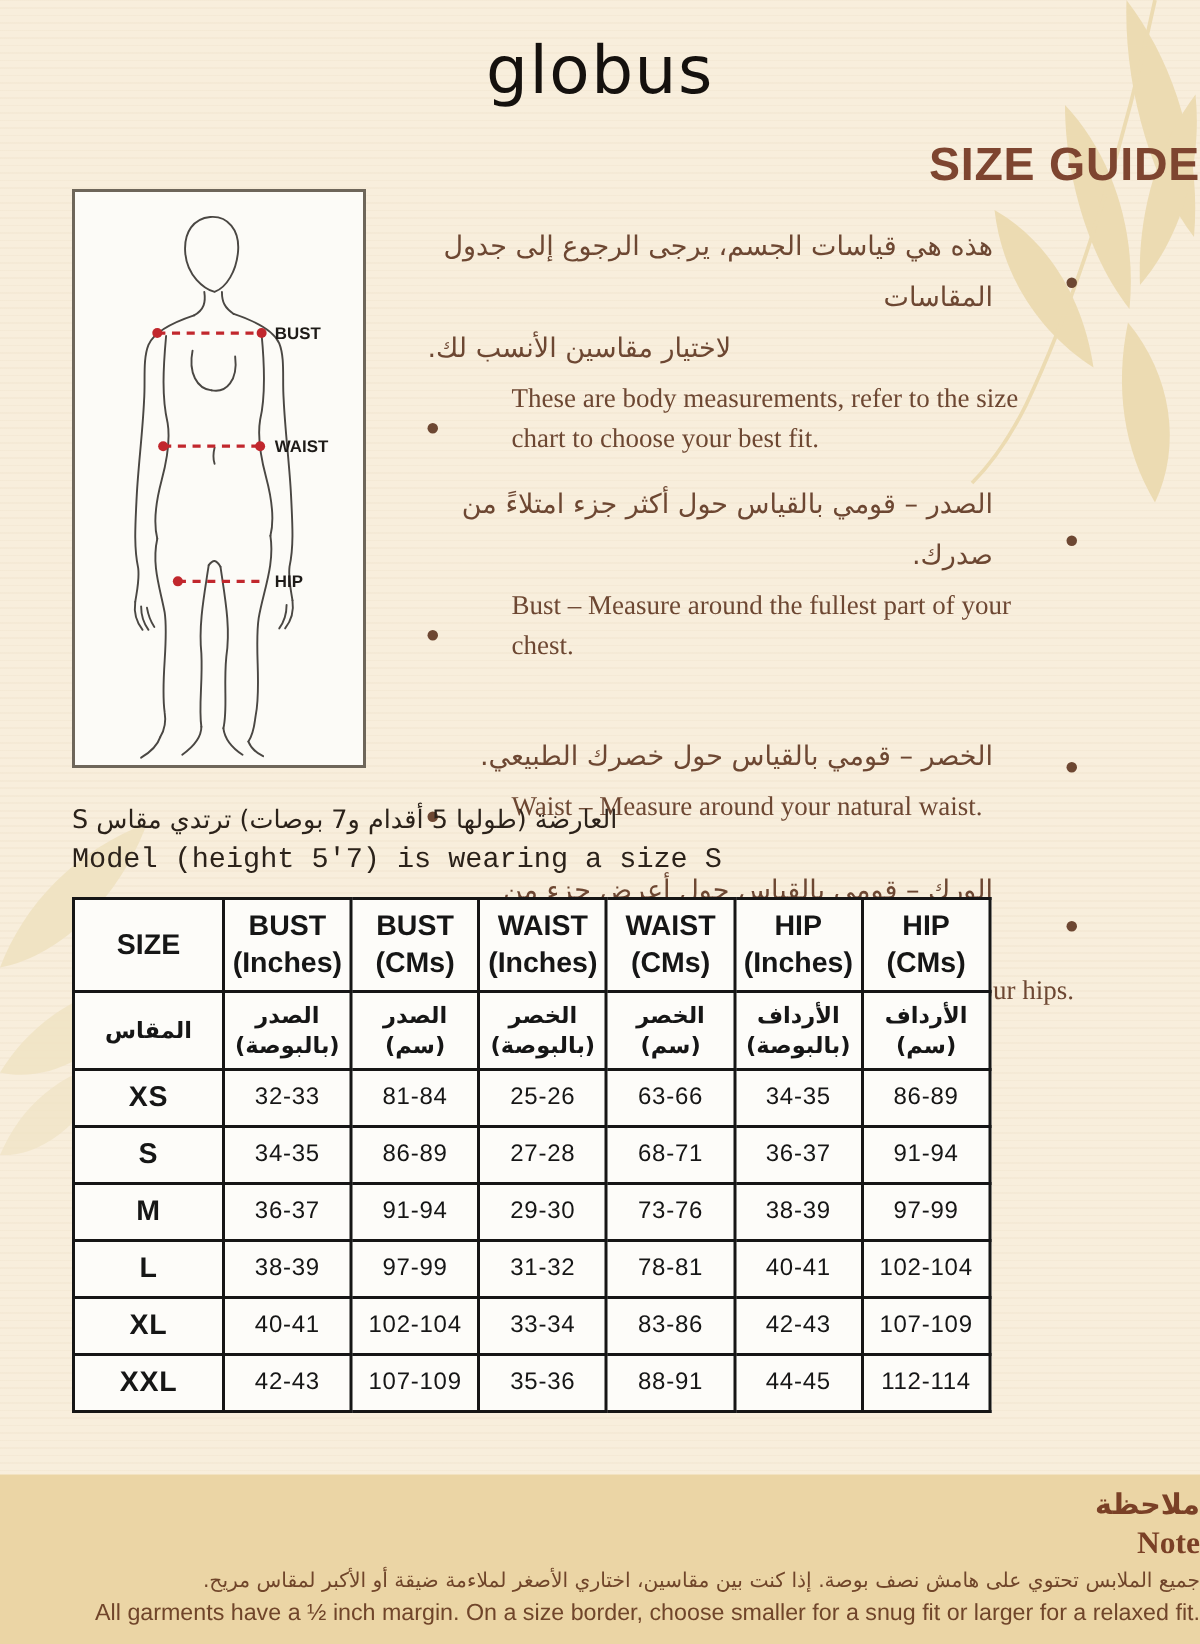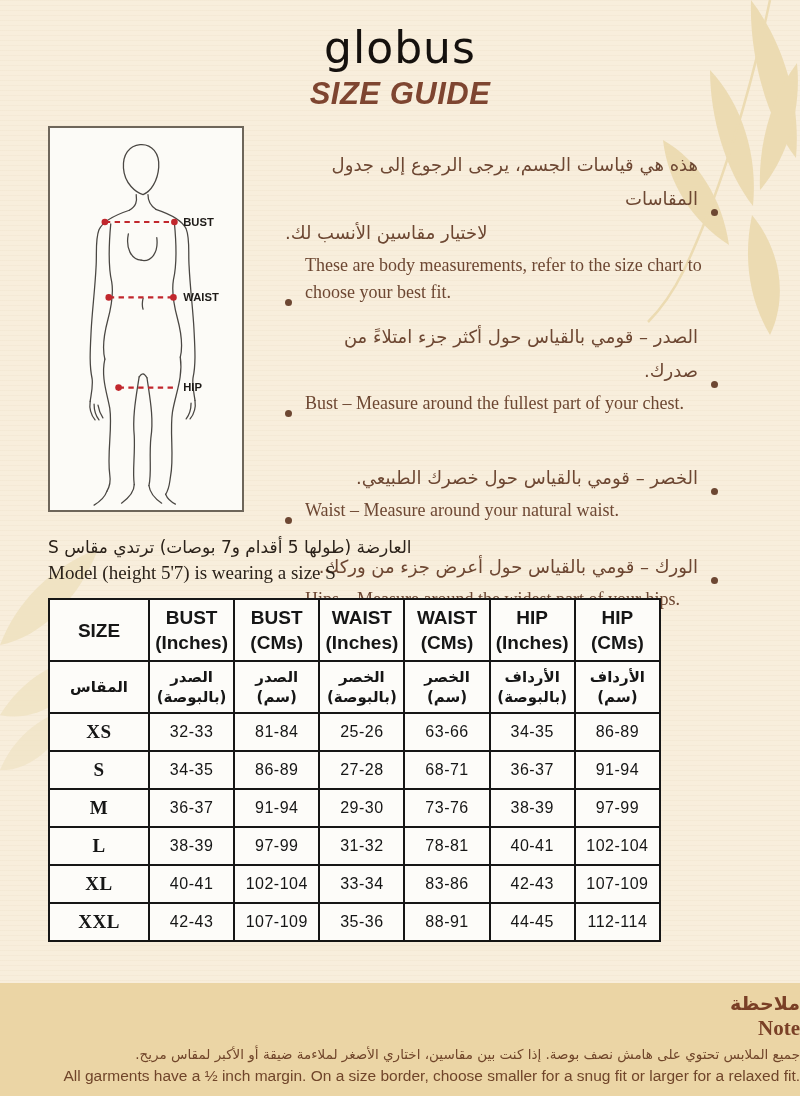--- a/index.html
+++ b/index.html
@@ -16,36 +16,36 @@
   .decor { position:absolute; pointer-events:none; }
   .decor-tr { top:0; right:0; }
   .decor-left { top:545px; left:0; }
 
   .logo {
     position:absolute; top:22px; left:0; width:100%;
     text-align:center; font-family:"DejaVu Sans",sans-serif;
     font-size:44px; color:#15110e; letter-spacing:1px; line-height:52px;
   }
   .guide-title {
-    position:absolute; top:76px; left:0; width:100%;
-    text-align:center; font-weight:bold; font-size:31px; line-height:36px;
-    letter-spacing:0.5px; color:#7e4530;font-style:italic;
+    position:absolute; top:92px; left:0; width:100%;
+    text-align:right; font-weight:bold; font-size:31px; line-height:36px;
+    letter-spacing:0.5px; color:#7e4530;
   }
 
   .figure-box {
     position:absolute; left:48px; top:126px; width:196px; height:386px;
     background:#fcfbf7; border:2.5px solid #6e665a;
   }
   .figure-box svg { display:block; width:100%; height:100%; }
 
   .bullets { position:absolute; left:285px; top:148px; width:433px; color:#6d4732; }
   .b-group { margin-bottom:14px; }
   .b-group.g2 { margin-bottom:44px; }
   .b-group.g3 { margin-bottom:26px; }
-  .b-row { display:flex; align-items:flex-end; }
+  .b-row { display:flex; align-items:center;gap:36px; }
   .b-row.rtl { flex-direction:row-reverse; }
   .dot {
     flex:0 0 auto; width:7px; height:7px; border-radius:50%;
     background:#6d4732; margin-top:13px;
   }
   .b-row .dot { margin-right:13px; }
   .b-row.rtl .dot { margin-right:0; margin-left:13px; }
   .ar-text {
     font-family:"DejaVu Sans",sans-serif; font-size:18px; line-height:34px;
     flex:1 1 auto; text-align:right;
@@ -55,40 +55,40 @@
     text-align:left; padding-right:20px;
   }
   .en-text {
     font-family:"Liberation Serif","DejaVu Serif",serif;
     font-size:18px; line-height:27px; flex:1 1 auto; text-align:left;
   }
   .b-row.en { margin-top:2px; }
 
   .model-block { position:absolute; left:48px; top:534px; width:660px; color:#2b221a; }
   .model-ar { font-family:"DejaVu Sans",sans-serif; font-size:17px; line-height:26px; text-align:left; }
-  .model-en { font-family:Liberation Serif, serif; font-size:19px; line-height:26px; }
+  .model-en { font-family:Liberation Mono, monospace; font-size:19px; line-height:26px; }
 
   table.size-table {
     position:absolute; left:48px; top:598px; width:613px;
     border-collapse:collapse; background:#fdfcf9; color:#161616;
     table-layout:fixed;
   }
   .size-table th, .size-table td {
     border:2px solid #161616; text-align:center; vertical-align:middle; padding:0;
   }
   .hdr-en th {
     height:62px; font-weight:bold; font-size:19px; line-height:25px;
     white-space:pre-line; font-family:"Liberation Sans",sans-serif;
   }
   .hdr-ar th {
     height:52px; font-weight:bold; font-size:15px; line-height:20px;
     white-space:pre-line; font-family:"DejaVu Sans",sans-serif;
   }
   .size-table tbody td { height:38px; font-size:16px; letter-spacing:0.5px; }
-  .size-table tbody td.size-cell { font-weight:bold; font-size:19px;font-family:Liberation Serif, serif; }
+  .size-table tbody td.size-cell { font-weight:bold; font-size:19px; }
 
   .note-band {
     position:absolute; left:0; top:983px; width:800px; height:137px;
     background:#ebd5a5; text-align:right; color:#70452a;
   }
   .note-title-ar {
     font-family:"DejaVu Sans",sans-serif; font-weight:bold; font-size:19px;
     line-height:24px; margin-top:8px; color:#7a4026;
   }
   .note-title-en {

